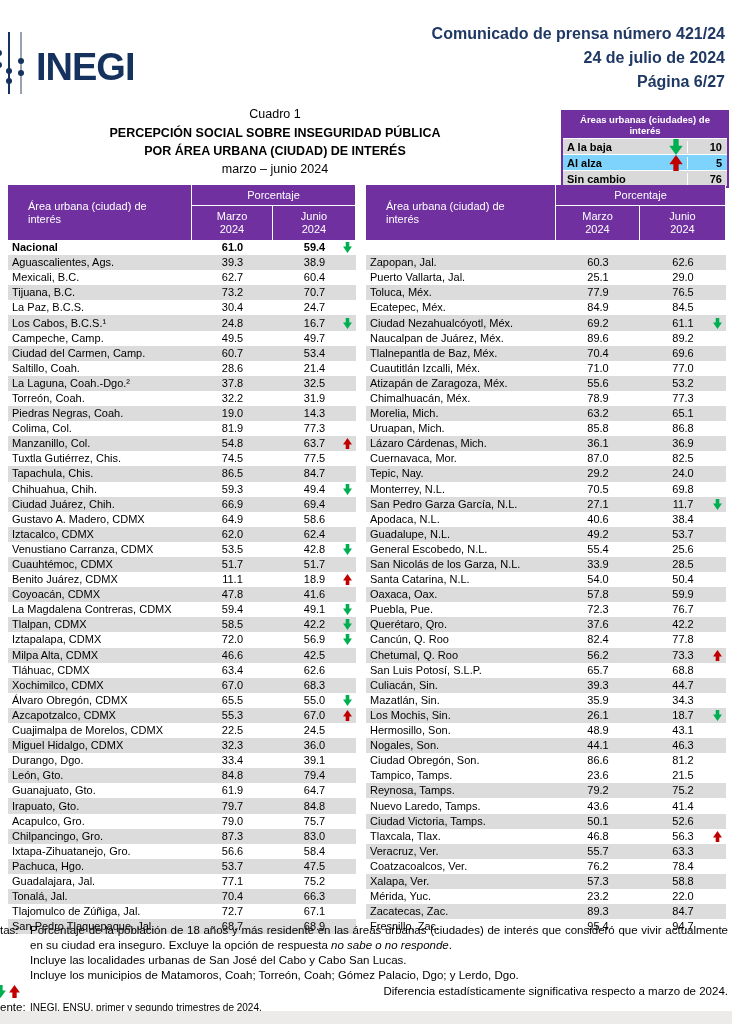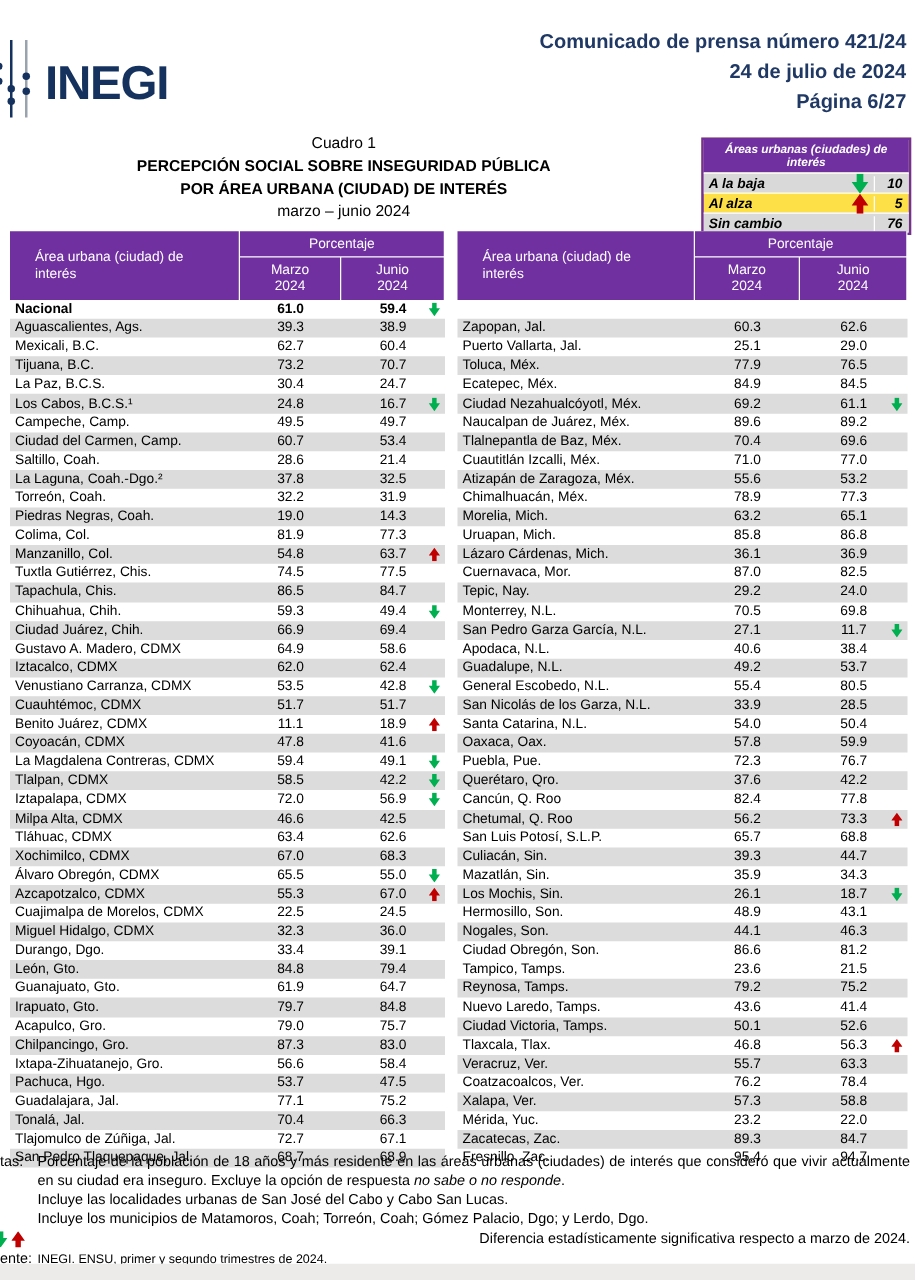--- a/index.html
+++ b/index.html
@@ -18,27 +18,27 @@
   .logo-text { position:absolute; left:36px; top:16px; font-size:38px; font-weight:bold; color:#15325e; letter-spacing:-1px; }
   .press-block { position:absolute; right:7px; top:22px; text-align:right; color:#1f3864; font-weight:bold; font-size:16px; line-height:24px; }
 
   
   .title-block { position:absolute; left:40px; top:107px; width:470px; text-align:center; }
   .title-cuadro { font-size:12.5px; margin-bottom:3px; }
   .title-main { font-size:12.5px; font-weight:bold; line-height:18px; }
   .title-period { font-size:12.5px; margin-top:2px; }
 
   
-  .legend { position:absolute; left:561px; top:110px; width:168px; border:2px solid #7030A0; background:#fde047;font-style:italic; }
+  .legend { position:absolute; left:561px; top:110px; width:168px; border:2px solid #7030A0; background:#7dd3fc; }
   .legend-head { background:#7030A0; color:#fff; font-weight:bold; font-size:9.5px; text-align:center; padding:2px 4px; line-height:11px; }
   .legend-row { display:flex; align-items:center; height:16px; border-top:1px solid #fff; }
   .legend-row.alt { background:#D9D9D9; }
   .legend-label { flex:1; font-weight:bold; font-size:11px; padding-left:4px; }
   .legend-arrow { width:22px; display:flex; justify-content:center; align-items:center; }
-  .legend-val { width:28px; text-align:right; padding-right:5px; font-weight:bold; font-size:11px; border-left:1px solid #fff; }
+  .legend-val { width:40px; text-align:right; padding-right:5px; font-weight:bold; font-size:11px; border-left:1px solid #fff; }
 
   
   .tbl { position:absolute; top:185px; }
   .tbl-left  { left:8px;   width:348px; }
   .tbl-right { left:366px; width:360px; }
 
   .thead { display:grid; grid-template-rows:20px 34px; gap:1px; background:#fff; }
   .tbl-left  .thead { grid-template-columns:183px 80px 82px; }
   .tbl-right .thead { grid-template-columns:189px 83px 85px; }
   .hcell { background:#7030A0; color:#fff; font-size:11px; display:flex; align-items:center; justify-content:center; text-align:center; line-height:13px; }
@@ -512,21 +512,21 @@
         <div class="c val jun"><span>38.4</span></div>
       </div>
       <div class="trow alt">
         <div class="c name">Guadalupe, N.L.</div>
         <div class="c val">49.2</div>
         <div class="c val jun"><span>53.7</span></div>
       </div>
       <div class="trow">
         <div class="c name">General Escobedo, N.L.</div>
         <div class="c val">55.4</div>
-        <div class="c val jun"><span>80.5</span></div>
+        <div class="c val jun"><span>25.6</span></div>
       </div>
       <div class="trow alt">
         <div class="c name">San Nicolás de los Garza, N.L.</div>
         <div class="c val">33.9</div>
         <div class="c val jun"><span>28.5</span></div>
       </div>
       <div class="trow">
         <div class="c name">Santa Catarina, N.L.</div>
         <div class="c val">54.0</div>
         <div class="c val jun"><span>50.4</span></div>

